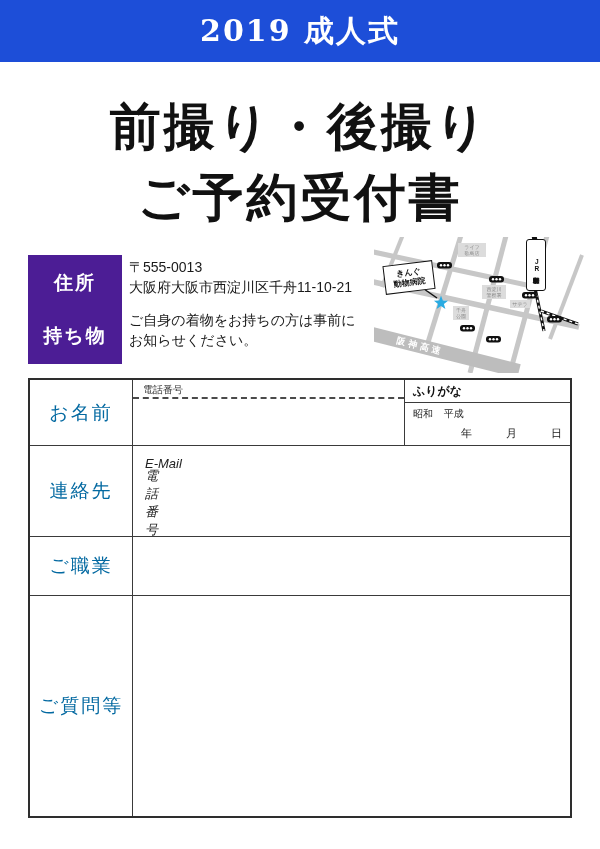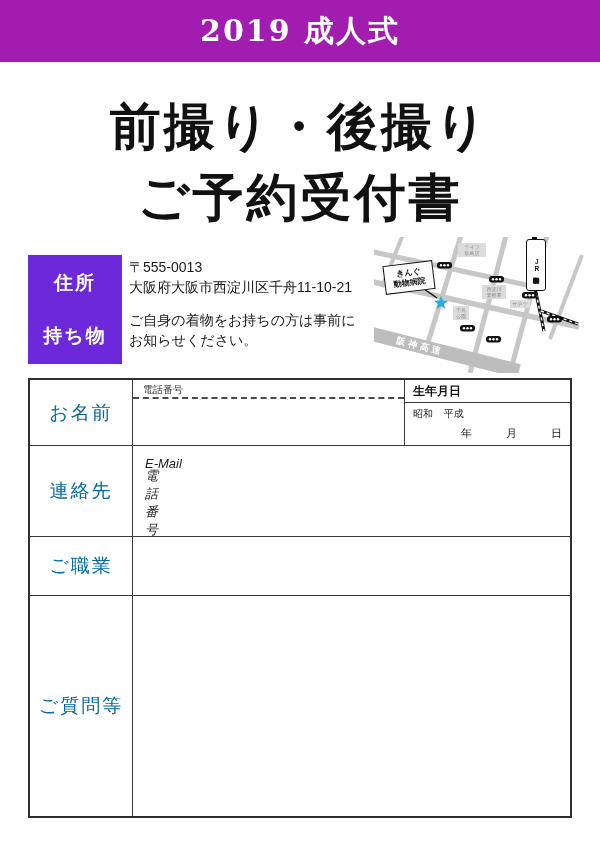--- a/index.html
+++ b/index.html
@@ -1,31 +1,31 @@
 <!DOCTYPE html>
 <html><head>
 <meta charset="utf-8">
 <style>
   html,body{margin:0;padding:0;background:#fff;}
   .page{position:relative;width:600px;height:849px;background:#ffffff;overflow:hidden;
         font-family:"Liberation Sans",sans-serif;color:#1c1c1c;}
 
   
-  .header-bar{position:absolute;left:0;top:0;width:600px;height:62px;background:#a21caf;
+  .header-bar{position:absolute;left:0;top:0;width:600px;height:62px;background:#1d4ed8;
       display:flex;align-items:center;justify-content:center;}
   .header-bar .hd-text{color:#fff;font-family:"DejaVu Serif","Liberation Serif",serif;
       font-weight:bold;font-size:30px;letter-spacing:2px;}
 
   
   .main-title{position:absolute;left:0;top:91px;width:600px;text-align:center;
       font-family:"DejaVu Serif","Liberation Serif",serif;font-weight:bold;color:#111;
       font-size:51px;line-height:71px;letter-spacing:3px;}
 
   
-  .badge{position:absolute;left:28px;width:94px;height:56px;background:#6d28d9;color:#fff;
+  .badge{position:absolute;left:28px;width:94px;height:56px;background:#4c1d95;color:#fff;
       display:flex;align-items:center;justify-content:center;font-size:19px;font-weight:bold;
       letter-spacing:2px;}
   .badge.addr{top:255px;}
   .badge.items{top:308px;}
   .info-text{position:absolute;left:129px;font-size:14px;line-height:20px;color:#1a1a1a;}
   .info-text.addr{top:257px;}
   .info-text.items{top:310px;}
 
   
   .map{position:absolute;left:374px;top:237px;width:222px;height:136px;}
@@ -200,21 +200,21 @@
   <div class="form-table">
 
     <div class="f-row row-name">
       <div class="f-label">お名前</div>
       <div class="f-content">
         <div class="name-cols">
           <div class="name-left">
             <div class="furigana-strip">電話番号</div>
           </div>
           <div class="birth-col">
-            <div class="birth-header">生年月日</div>
+            <div class="birth-header">ふりがな</div>
             <div class="birth-era">昭和 平成</div>
             <div class="birth-ymd">
               <span>年</span>
               <span>月</span>
               <span>日</span>
             </div>
           </div>
         </div>
       </div>
     </div>

